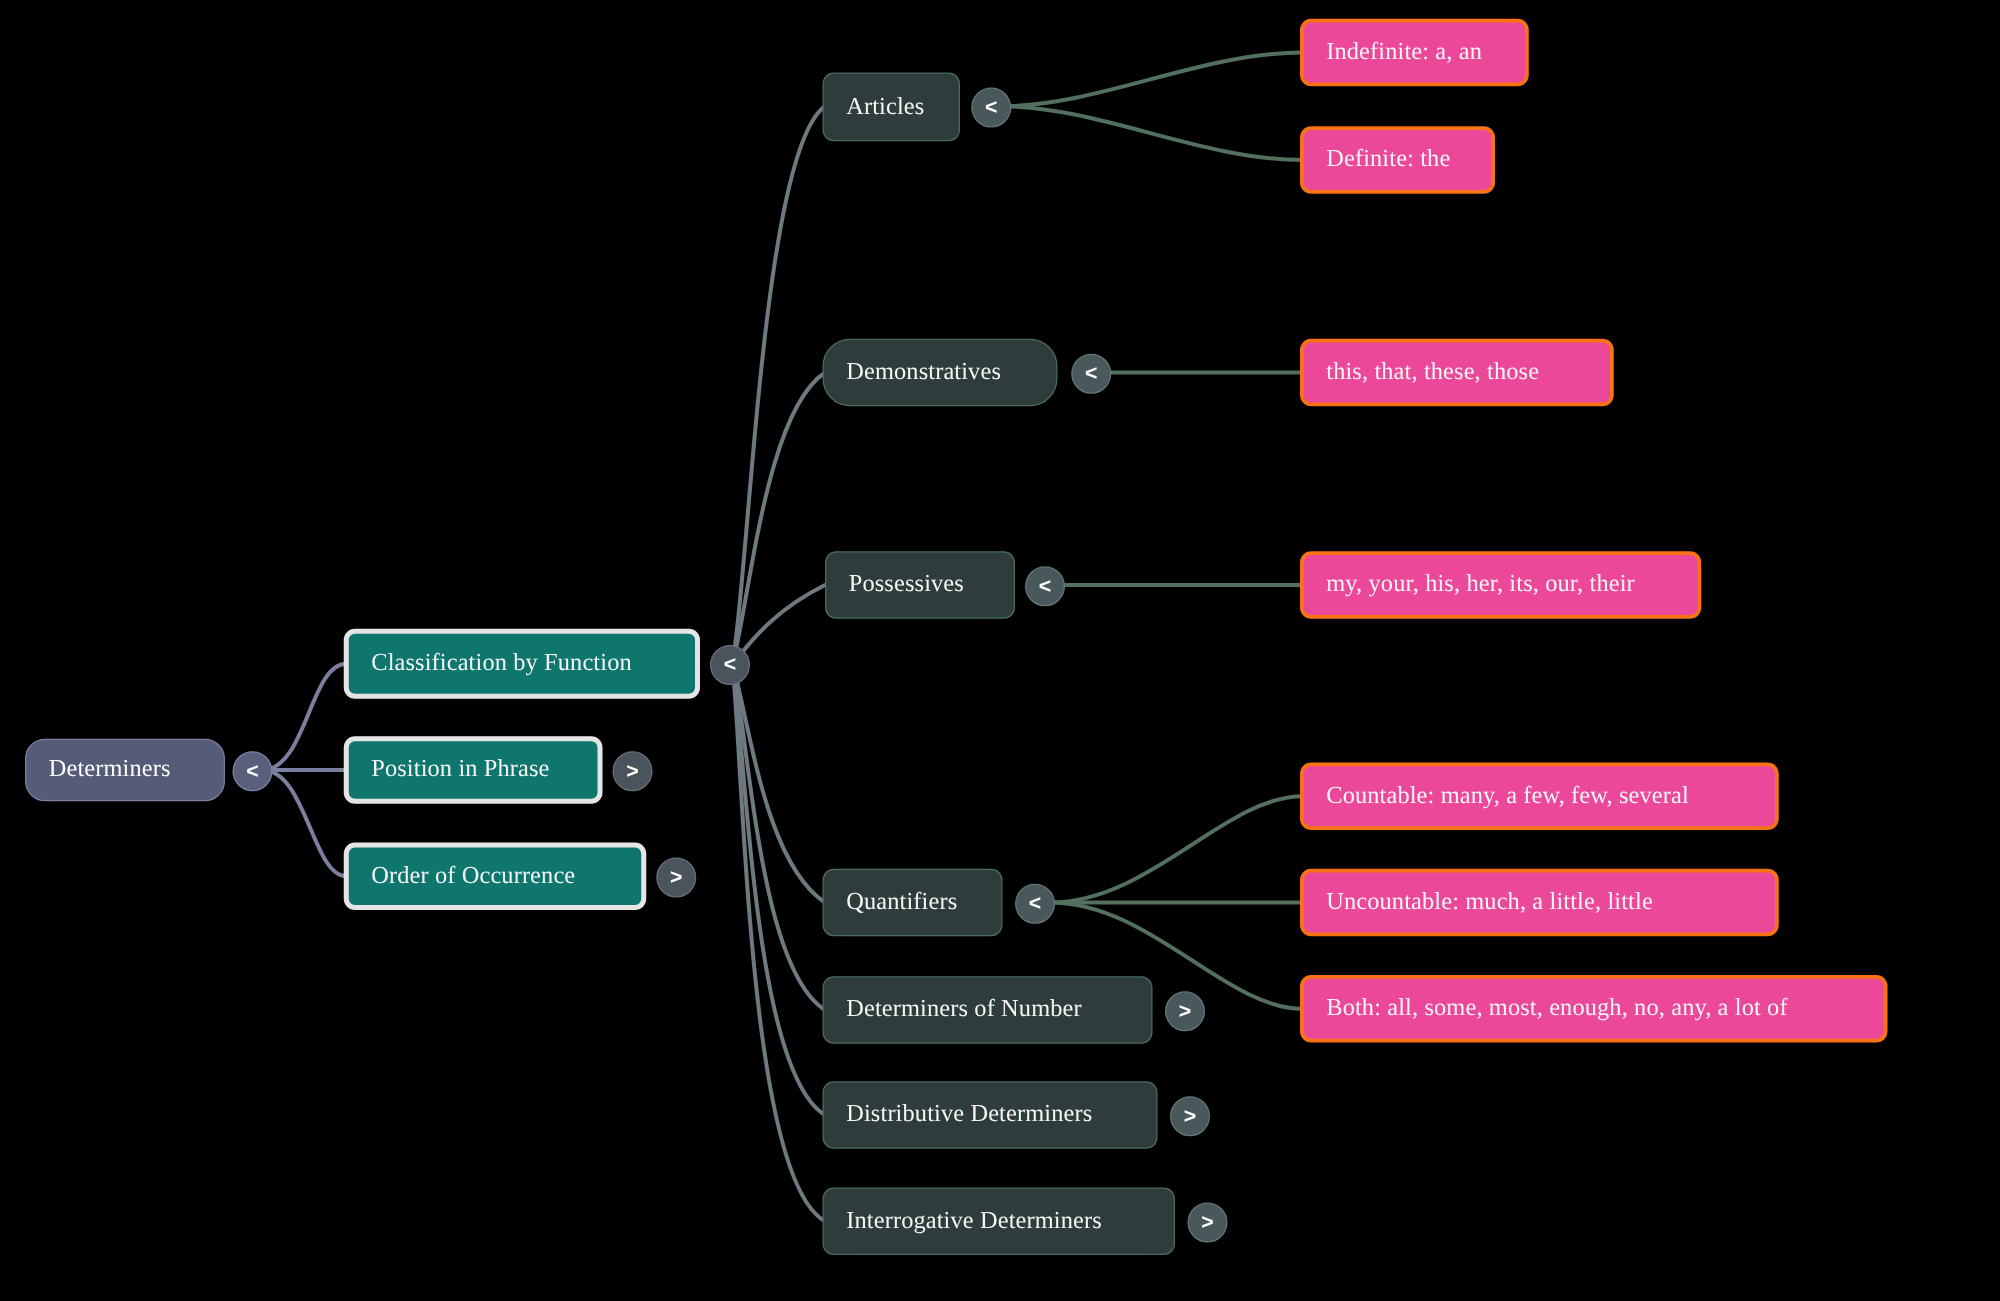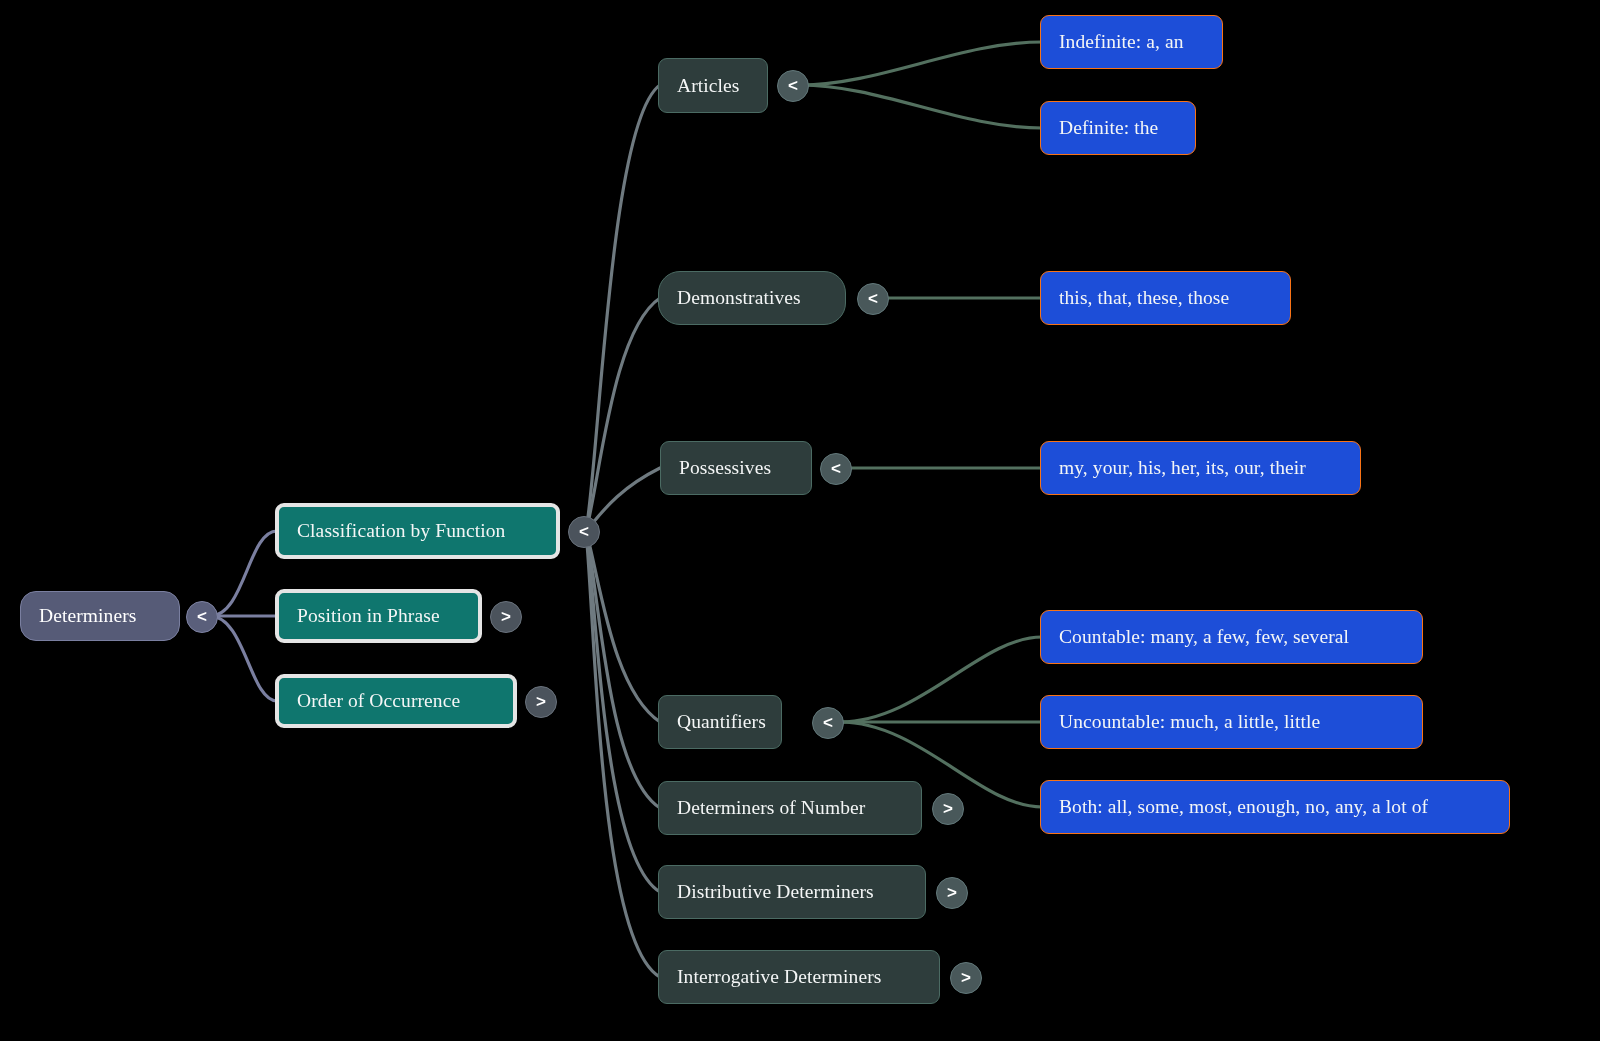--- a/index.html
+++ b/index.html
@@ -43,22 +43,22 @@
   }
   .node.lvl2 {
     background: #0f766e;
     border: 4px solid #e5e5e5;
   }
   .node.branch {
     background: #2e3d3c;
     border: 1px solid #4b6b63;
   }
   .node.leaf {
-    background: #1d4ed8;
-    border: 1px solid #f97316;
+    background: #ec4899;
+    border: 3px solid #f97316;
   }
   .toggle {
     position: absolute;
     width: 30px;
     height: 30px;
     border-radius: 50%;
     display: flex;
     align-items: center;
     justify-content: center;
     font-family: "Liberation Sans", sans-serif;
@@ -157,21 +157,21 @@
     <span>&lt;</span>
   </div>
 
   <div class="node branch" style="left:660px; top:441px; width:152px; height:54px;">
     <span>Possessives</span>
   </div>
   <div class="toggle teal" style="left:820px; top:453px;">
     <span>&lt;</span>
   </div>
 
-  <div class="node branch" style="left:658px; top:695px; width:124px; height:54px;">
+  <div class="node branch" style="left:658px; top:695px; width:144px; height:54px;">
     <span>Quantifiers</span>
   </div>
   <div class="toggle teal" style="left:812px; top:707px;">
     <span>&lt;</span>
   </div>
 
   <div class="node branch" style="left:658px; top:781px; width:264px; height:54px;">
     <span>Determiners of Number</span>
   </div>
   <div class="toggle teal" style="left:932px; top:793px;">

